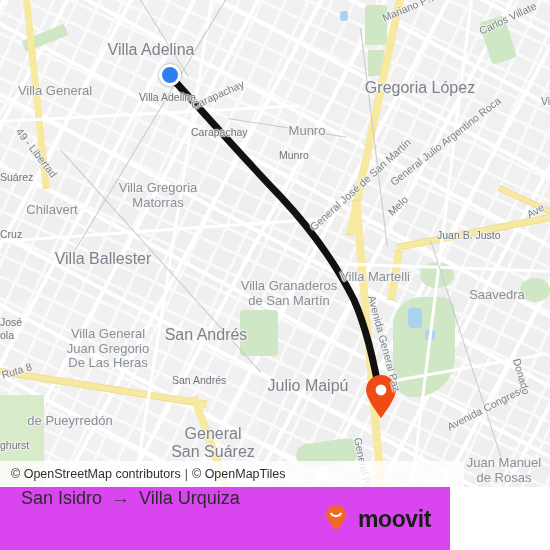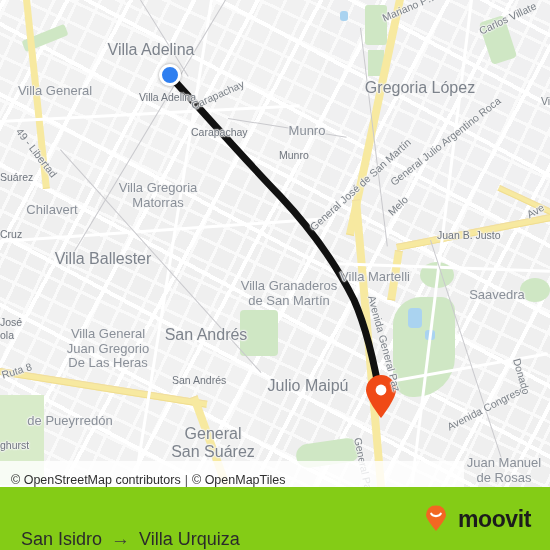--- a/index.html
+++ b/index.html
@@ -89,29 +89,29 @@
     background:#1079cf; border:none; border-radius:4px;
     color:#ffffff; font-size:19px; font-family:"Liberation Sans", sans-serif;
     cursor:pointer; box-shadow:0 1px 3px rgba(0,0,0,.25);
     display:flex; align-items:center; justify-content:center;
   }
 
   
   #attrib {
     position:absolute; left:0; top:461px; width:464px; height:26px;
     background:rgba(255,255,255,.82);
-    display:flex; align-items:flex-end; padding-left:11px;
+    display:flex; align-items:center; padding-left:11px;
     font-size:12.5px; color:#2f2f2f;
   }
   #attrib .sep { margin:0 4px; color:#555; }
 
   
   #footer {
-    position:absolute; left:0; top:487px; width:550px; height:63px;
-    background:#84cc16; display:flex; align-items:flex-end;
+    position:absolute; left:0; top:487px; width:450px; height:63px;
+    background:#d946ef; display:flex; align-items:flex-start;
   }
   #trip {
     margin-left:21px; font-size:18px; color:#2b2b2b;
     display:flex; align-items:center; gap:9px;
   }
   #trip .arrow { font-size:19px; color:#3b3b3b; }
   #logo {
     position:absolute; right:19px; top:50%; transform:translateY(-50%);
     display:flex; align-items:center; gap:11px;
   }

